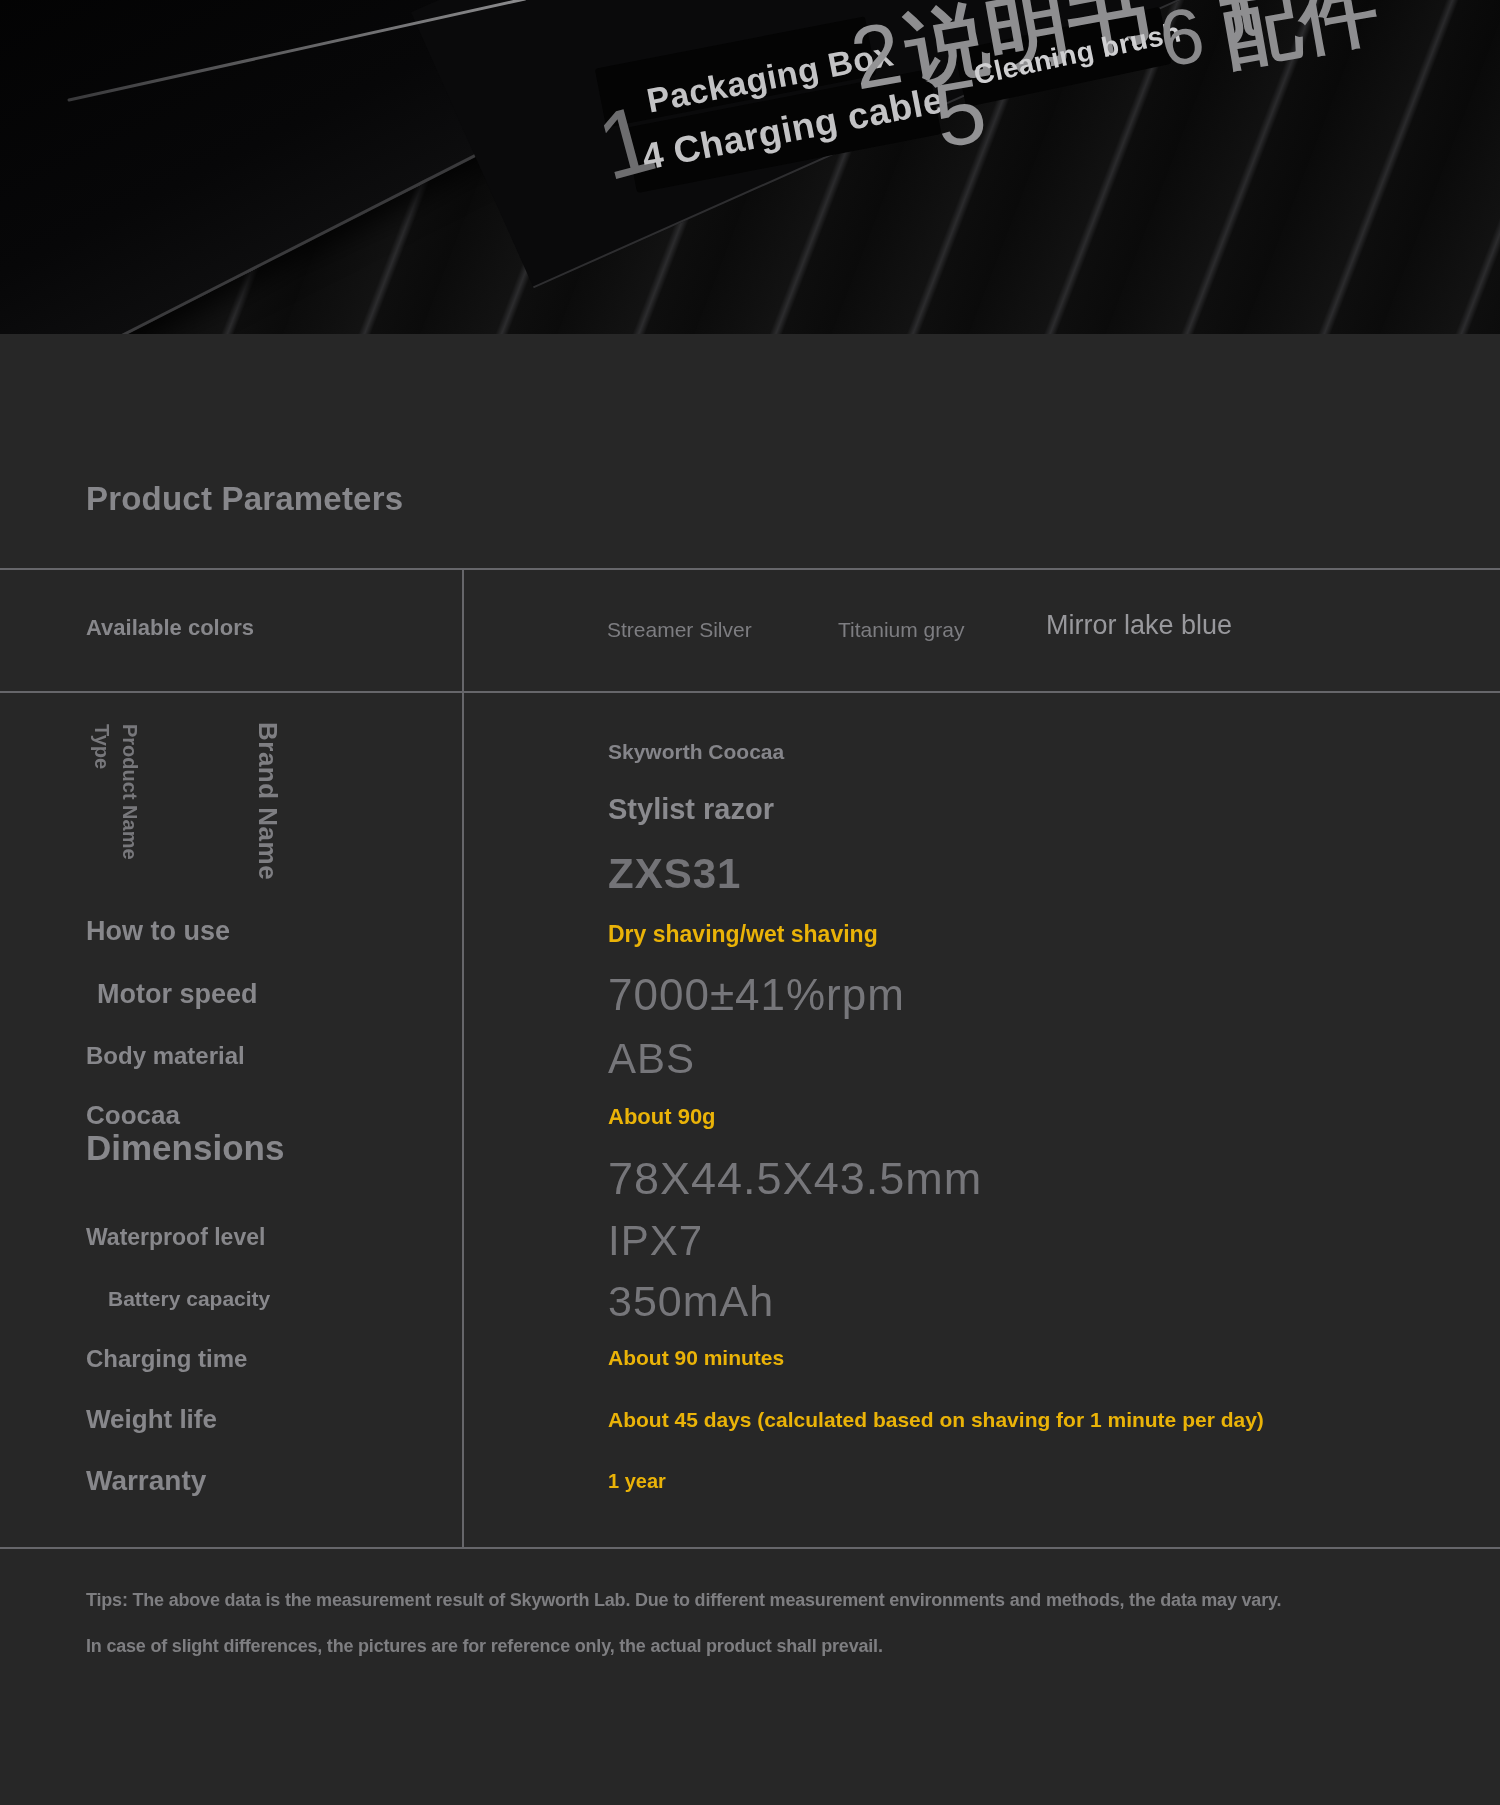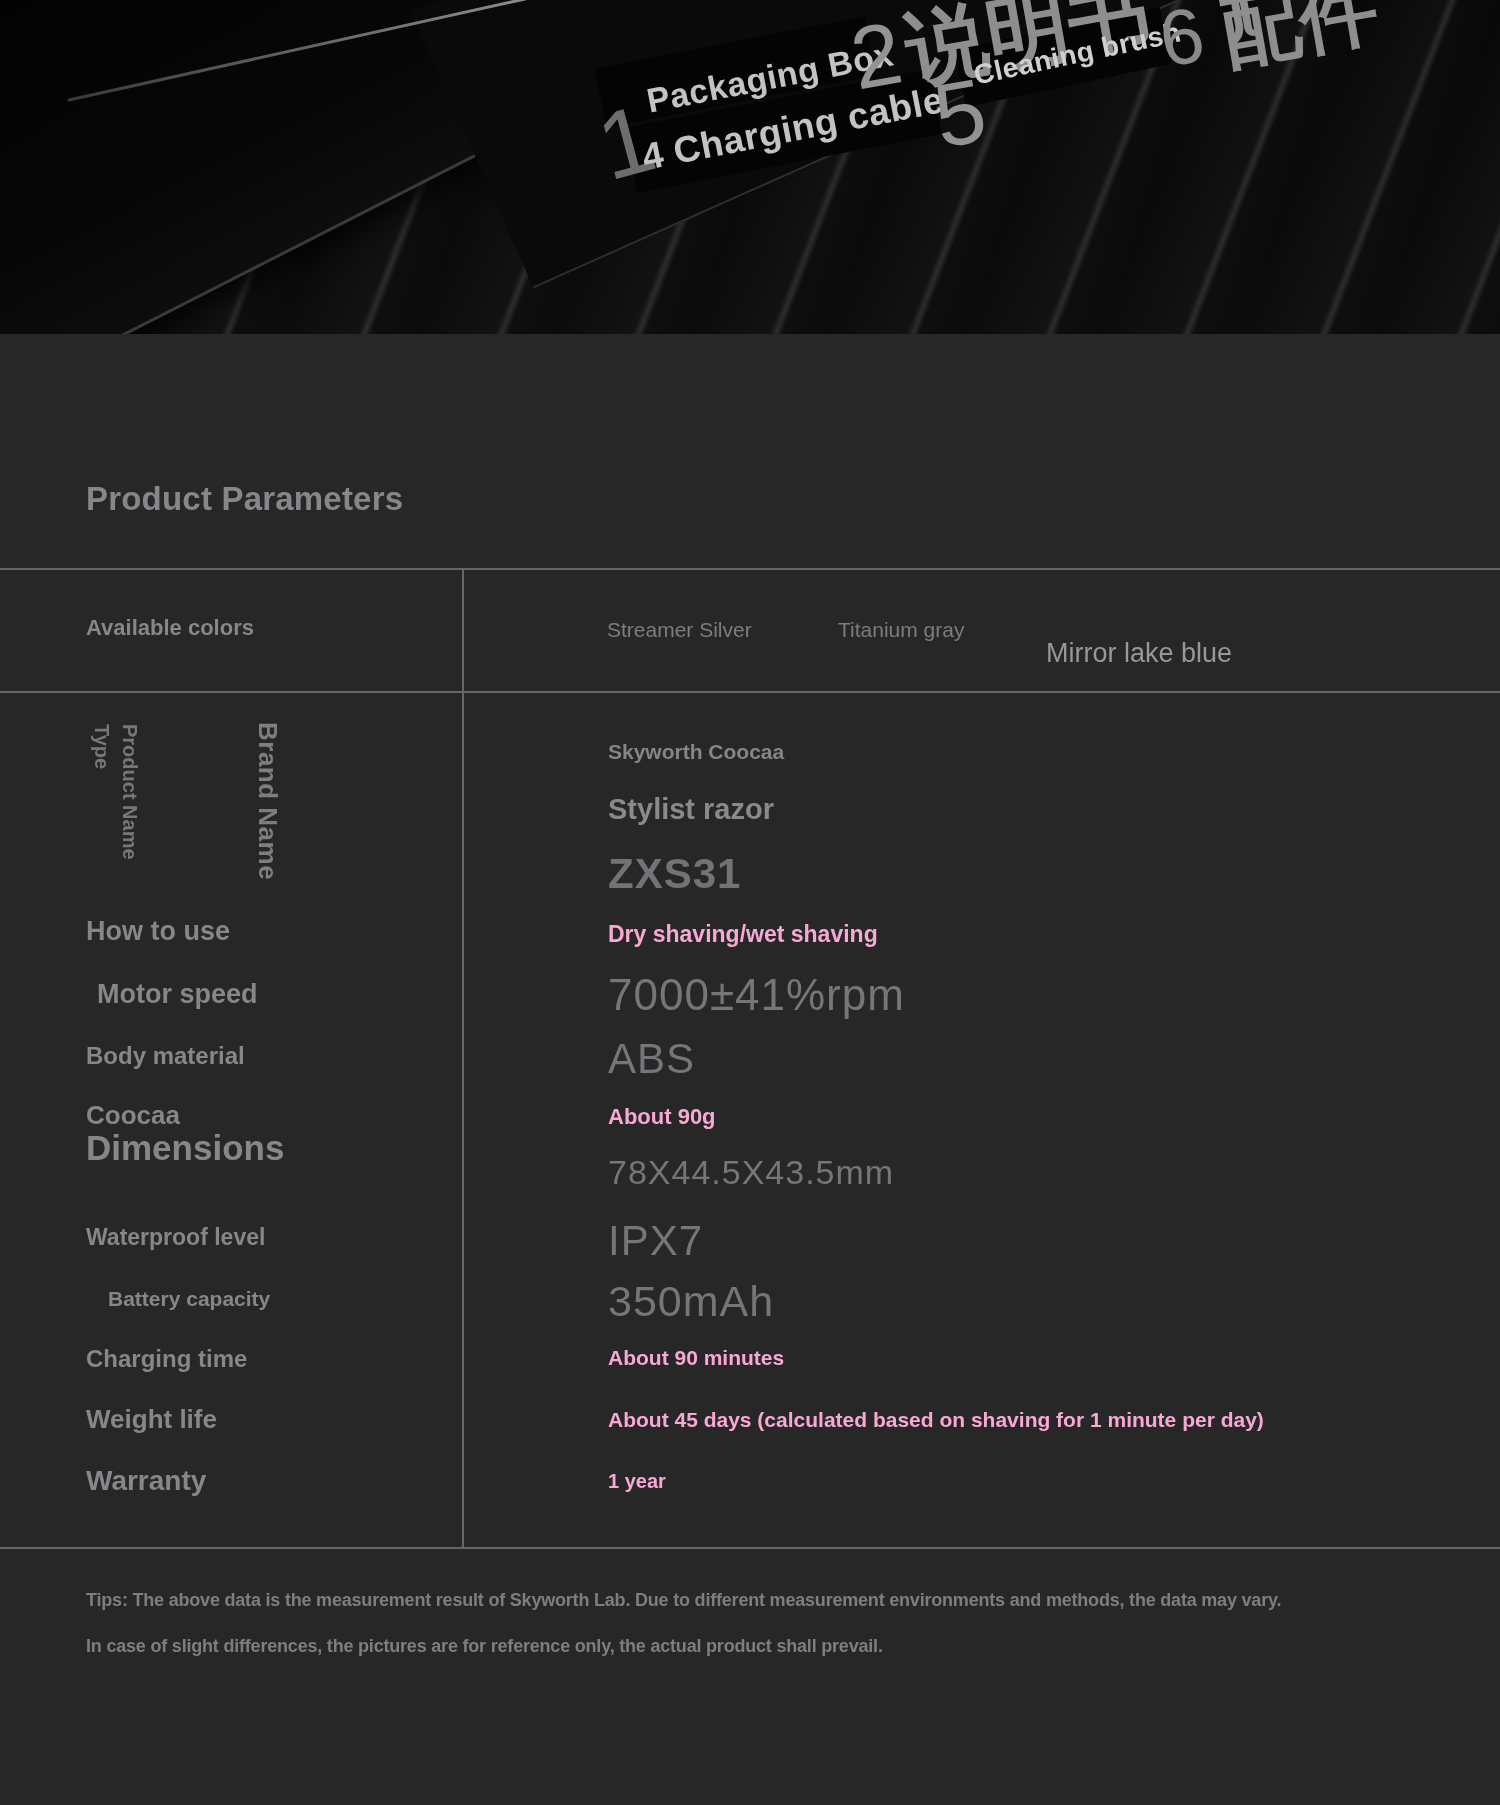--- a/index.html
+++ b/index.html
@@ -63,57 +63,57 @@
   .hline-3{top:1547px;}
   .vline{position:absolute;left:462px;top:568px;width:2px;height:981px;background:#66666a;}
 
   .colors-label{
     position:absolute;left:86px;top:615px;
     font-size:22px;font-weight:700;color:#87878b;
   }
   .color-opt{position:absolute;font-weight:400;color:#7d7d81;white-space:nowrap;}
   .color-opt.c0{left:607px;top:618px;font-size:21px;}
   .color-opt.c1{left:838px;top:618px;font-size:21px;}
-  .color-opt.c2{left:1046px;top:610px;font-size:27px;color:#98989c;margin-top:28px;}
+  .color-opt.c2{left:1046px;top:610px;font-size:27px;color:#98989c;}
 
   
   .v-label{
     position:absolute;
     writing-mode:vertical-rl;text-orientation:sideways;
     color:#7e7e82;white-space:pre-line;
   }
   .v-brand{left:252px;top:722px;font-size:26px;font-weight:700;letter-spacing:.5px;}
   .v-prodtype{left:88px;top:724px;font-size:20px;font-weight:700;line-height:1.4;color:#77777b;}
 
   .brand-val{position:absolute;left:608px;white-space:nowrap;}
   .bv-brand{top:740px;font-size:21px;font-weight:700;color:#85858a;}
   .bv-name{top:793px;font-size:29px;font-weight:700;color:#8a8a8e;}
   .bv-type{top:850px;font-size:42px;font-weight:700;color:#737377;letter-spacing:1px;}
 
   .spec-label{position:absolute;left:86px;font-weight:700;color:#87878b;white-space:nowrap;}
   .spec-value{position:absolute;left:608px;white-space:nowrap;}
-  .v-bold{font-weight:700;color:#f9a8d4;}
+  .v-bold{font-weight:700;color:#eab308;}
   .v-big{font-weight:400;color:#76767a;letter-spacing:1px;}
 
   .r0l{top:916px;font-size:27px;}
   .r1l{top:979px;font-size:27px;left:97px;}
   .r2l{top:1042px;font-size:24px;}
   .r3l{top:1100px;font-size:26px;}
   .r4l{top:1128px;font-size:35px;}
   .r5l{top:1224px;font-size:23px;}
   .r6l{top:1287px;font-size:21px;left:108px;}
   .r7l{top:1345px;font-size:24px;}
   .r8l{top:1404px;font-size:26px;}
   .r9l{top:1465px;font-size:28px;}
 
   .r0v{top:921px;font-size:23px;}
   .r1v{top:970px;font-size:44px;}
   .r2v{top:1035px;font-size:42px;}
   .r3v{top:1104px;font-size:22px;}
-  .r4v{top:1153px;font-size:34px;}
+  .r4v{top:1153px;font-size:45px;}
   .r5v{top:1217px;font-size:42px;}
   .r6v{top:1277px;font-size:43px;}
   .r7v{top:1346px;font-size:21px;}
   .r8v{top:1408px;font-size:21px;}
   .r9v{top:1470px;font-size:20px;}
 
   .tips{position:absolute;left:86px;font-size:18px;font-weight:700;color:#7e7e81;white-space:nowrap;letter-spacing:-.2px;}
   .tips-1{top:1590px;}
   .tips-2{top:1636px;}
 </style>

